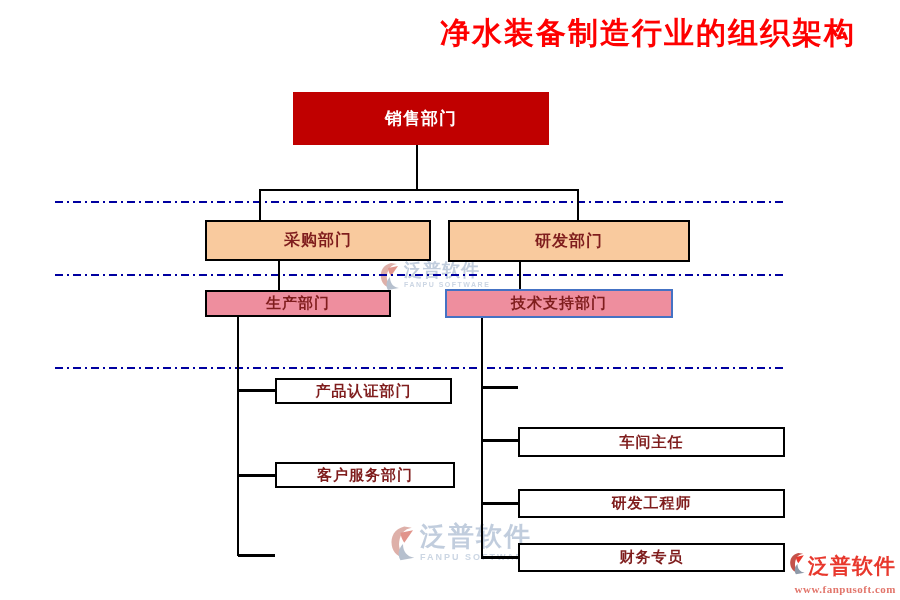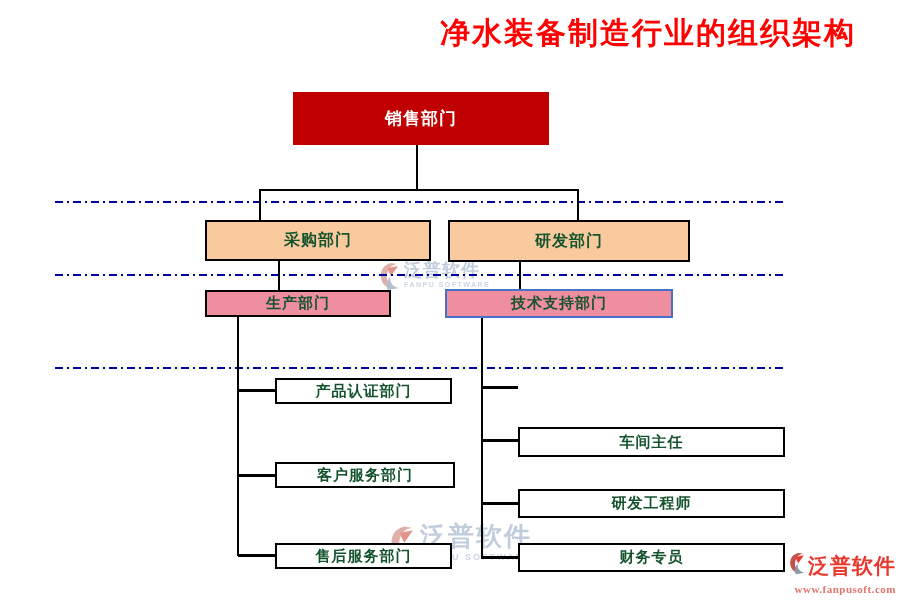--- a/index.html
+++ b/index.html
@@ -6,21 +6,21 @@
   #stage{
     position:relative;width:900px;height:600px;background:#ffffff;overflow:hidden;
     font-family:"Liberation Serif","DejaVu Serif",serif;
   }
   .title{
     position:absolute;left:0;top:13px;width:856px;text-align:right;
     font-size:30px;font-weight:bold;color:#fe0000;letter-spacing:2px;
   }
   .box{
     position:absolute;display:flex;align-items:center;justify-content:center;
-    box-sizing:border-box;font-weight:bold;color:#14532d;letter-spacing:1px;
+    box-sizing:border-box;font-weight:bold;color:#7f1d1d;letter-spacing:1px;
   }
   .root-box{background:#c00000;color:#ffffff;font-size:17px;border:1px solid #c00000;}
   .l2-box{background:#f9ca9e;border:2px solid #000;font-size:16px;}
   .l3-box{background:#ee8e9e;border:2px solid #000;font-size:15px;}
   .l3-box.blue-border{border:2px solid #4472c4;}
   .leaf-box{background:#ffffff;border:2px solid #000;font-size:15px;}
   .vline,.hline{position:absolute;background:#000;}
   .dashline{
     position:absolute;left:55px;width:731px;height:2px;
     background:repeating-linear-gradient(90deg,
@@ -101,21 +101,20 @@
   <div class="box root-box" style="left:293px;top:92px;width:256px;height:53px">销售部门</div>
 
   <div class="box l2-box" style="left:205px;top:220px;width:226px;height:41px">采购部门</div>
   <div class="box l2-box" style="left:448px;top:220px;width:242px;height:42px">研发部门</div>
 
   <div class="box l3-box" style="left:205px;top:290px;width:186px;height:27px">生产部门</div>
   <div class="box l3-box blue-border" style="left:445px;top:289px;width:228px;height:29px">技术支持部门</div>
 
   <div class="box leaf-box" style="left:275px;top:378px;width:177px;height:26px">产品认证部门</div>
   <div class="box leaf-box" style="left:275px;top:462px;width:180px;height:26px">客户服务部门</div>
-  <div class="box leaf-box" style="left:275px;top:543px;width:177px;height:26px">售后服务部门</div>
 
   <div class="box leaf-box" style="left:518px;top:427px;width:267px;height:30px">车间主任</div>
   <div class="box leaf-box" style="left:518px;top:489px;width:267px;height:29px">研发工程师</div>
   <div class="box leaf-box" style="left:518px;top:543px;width:267px;height:29px">财务专员</div>
 
   <div class="footer-logo">
     <div class="footer-top">
       <span>
         <svg width="19" height="26" viewBox="0 0 24 32">
           <path d="M13 2 C5 4 2 10 3 17 C4 24 10 28 17 27 C11 25 8 20 9 14 C10 8 13 4 19 3 Z" fill="#c4524a"></path>

